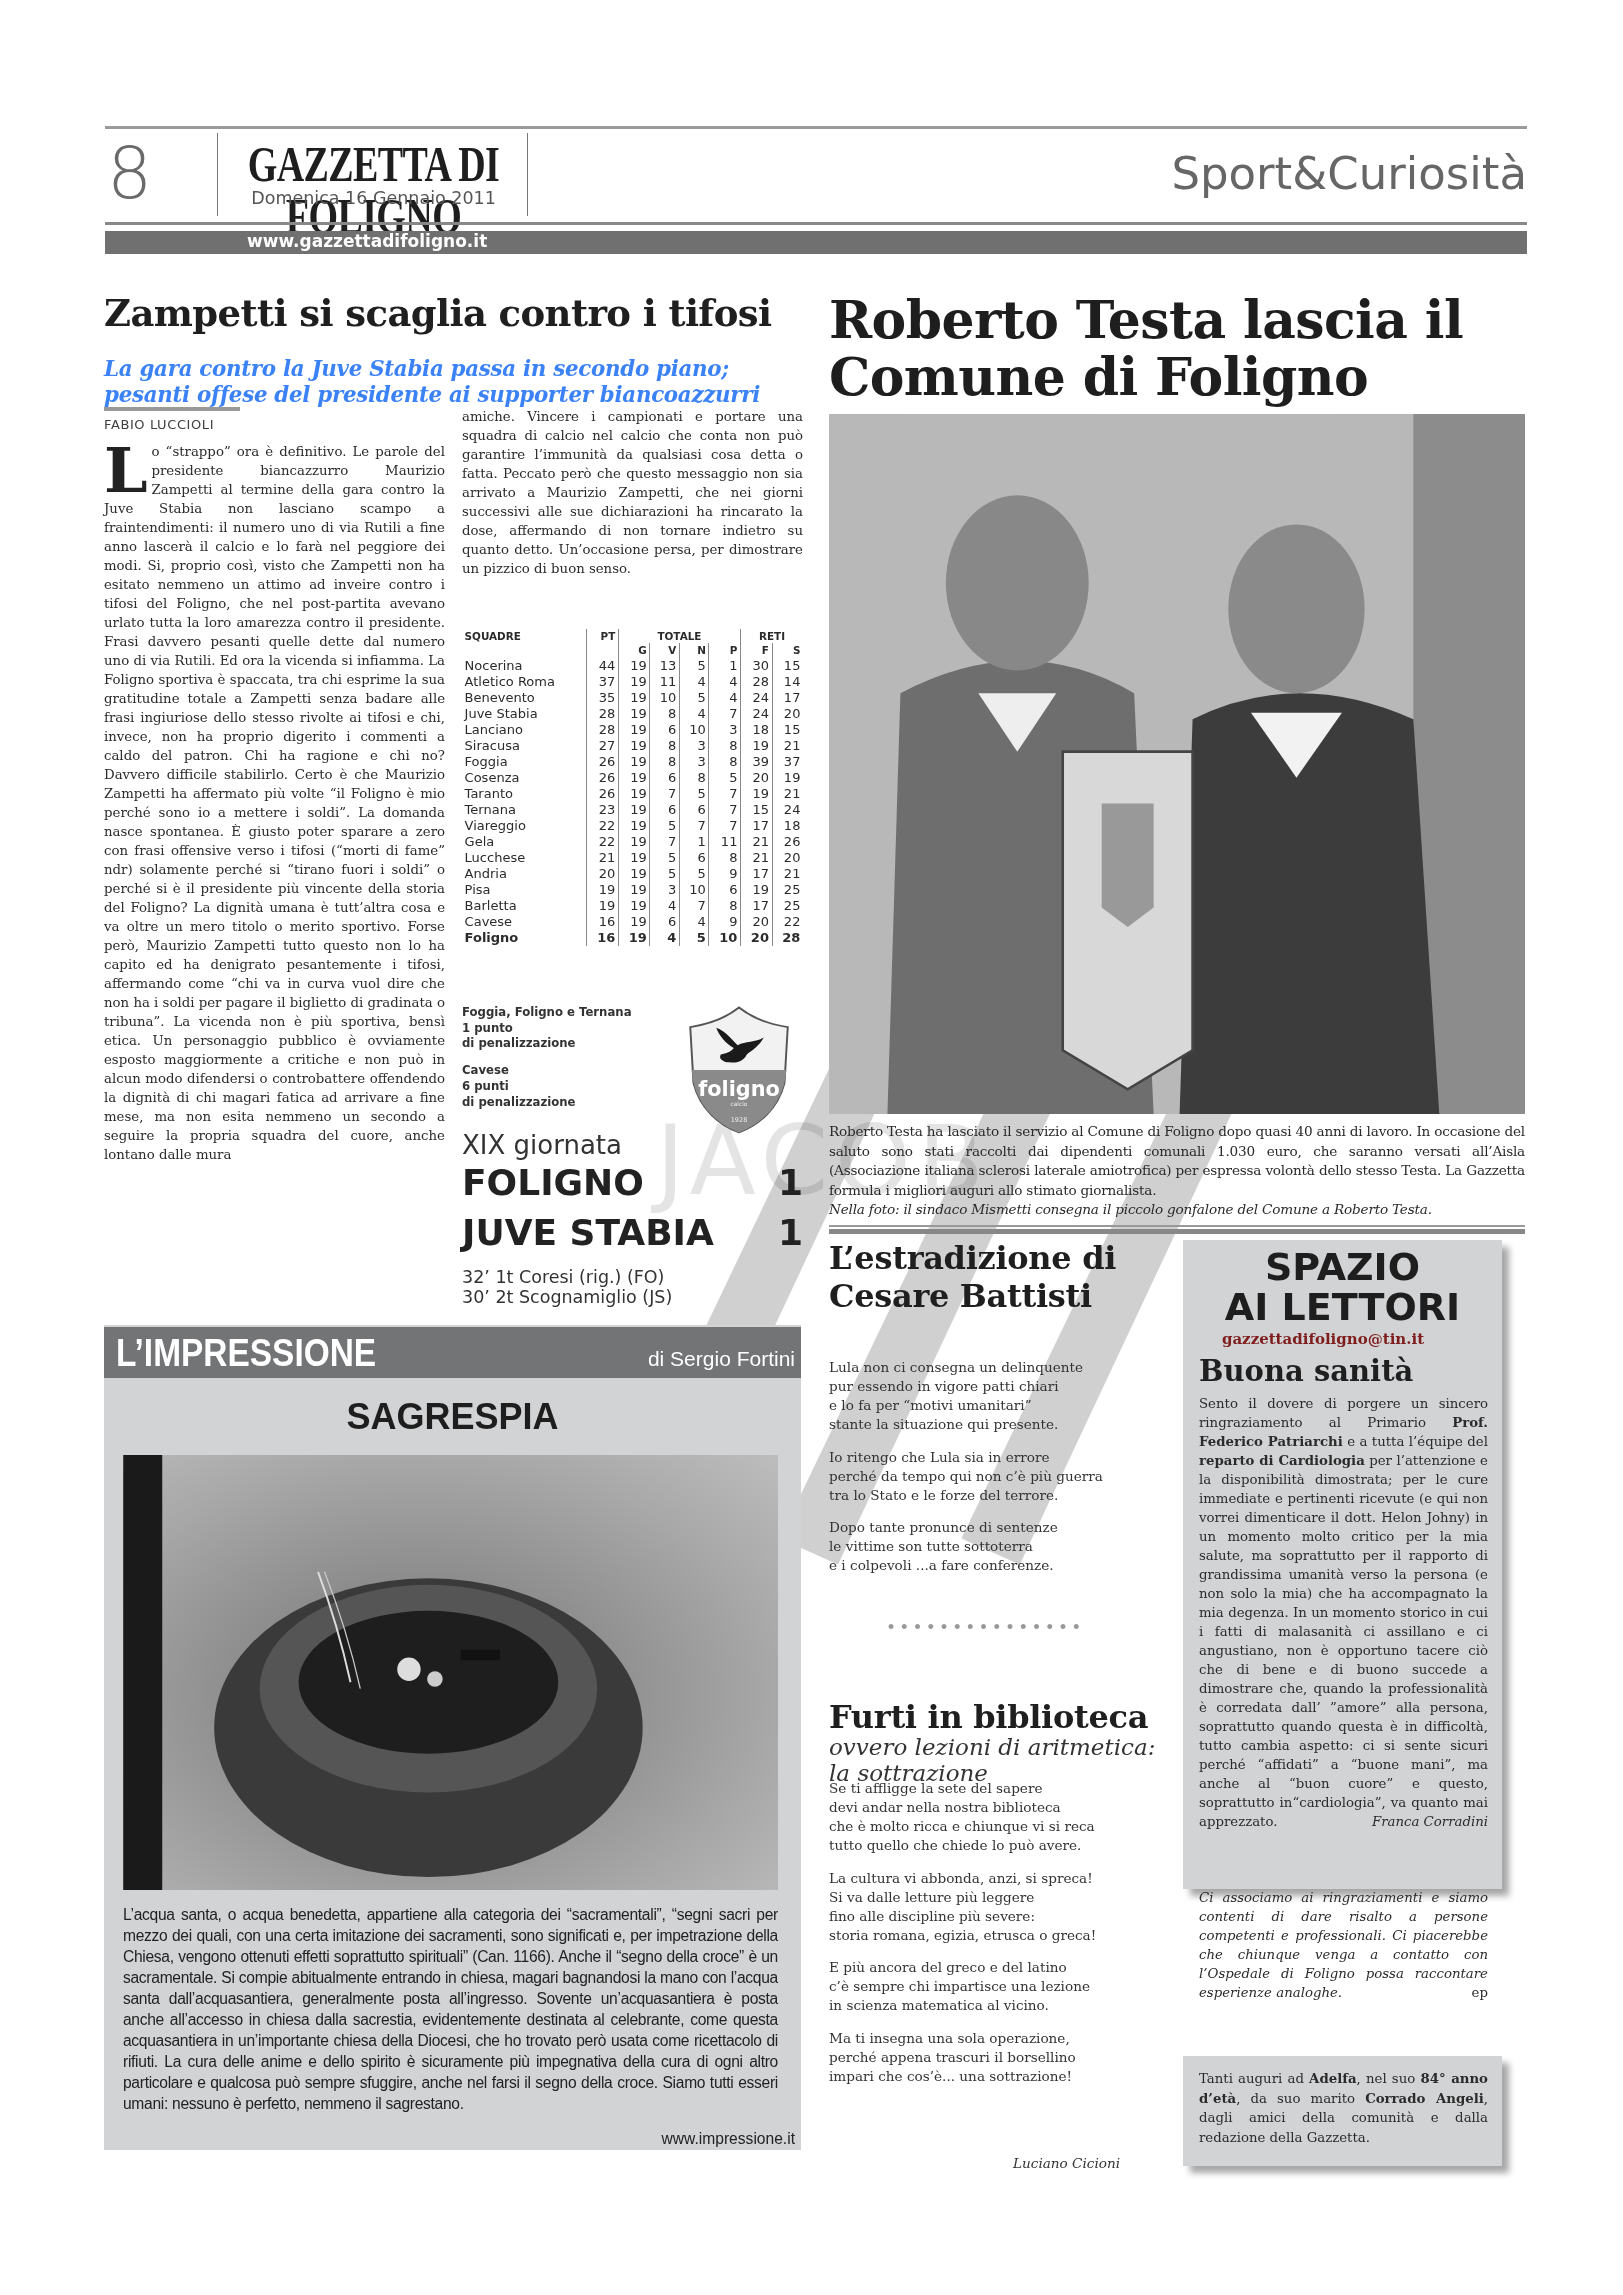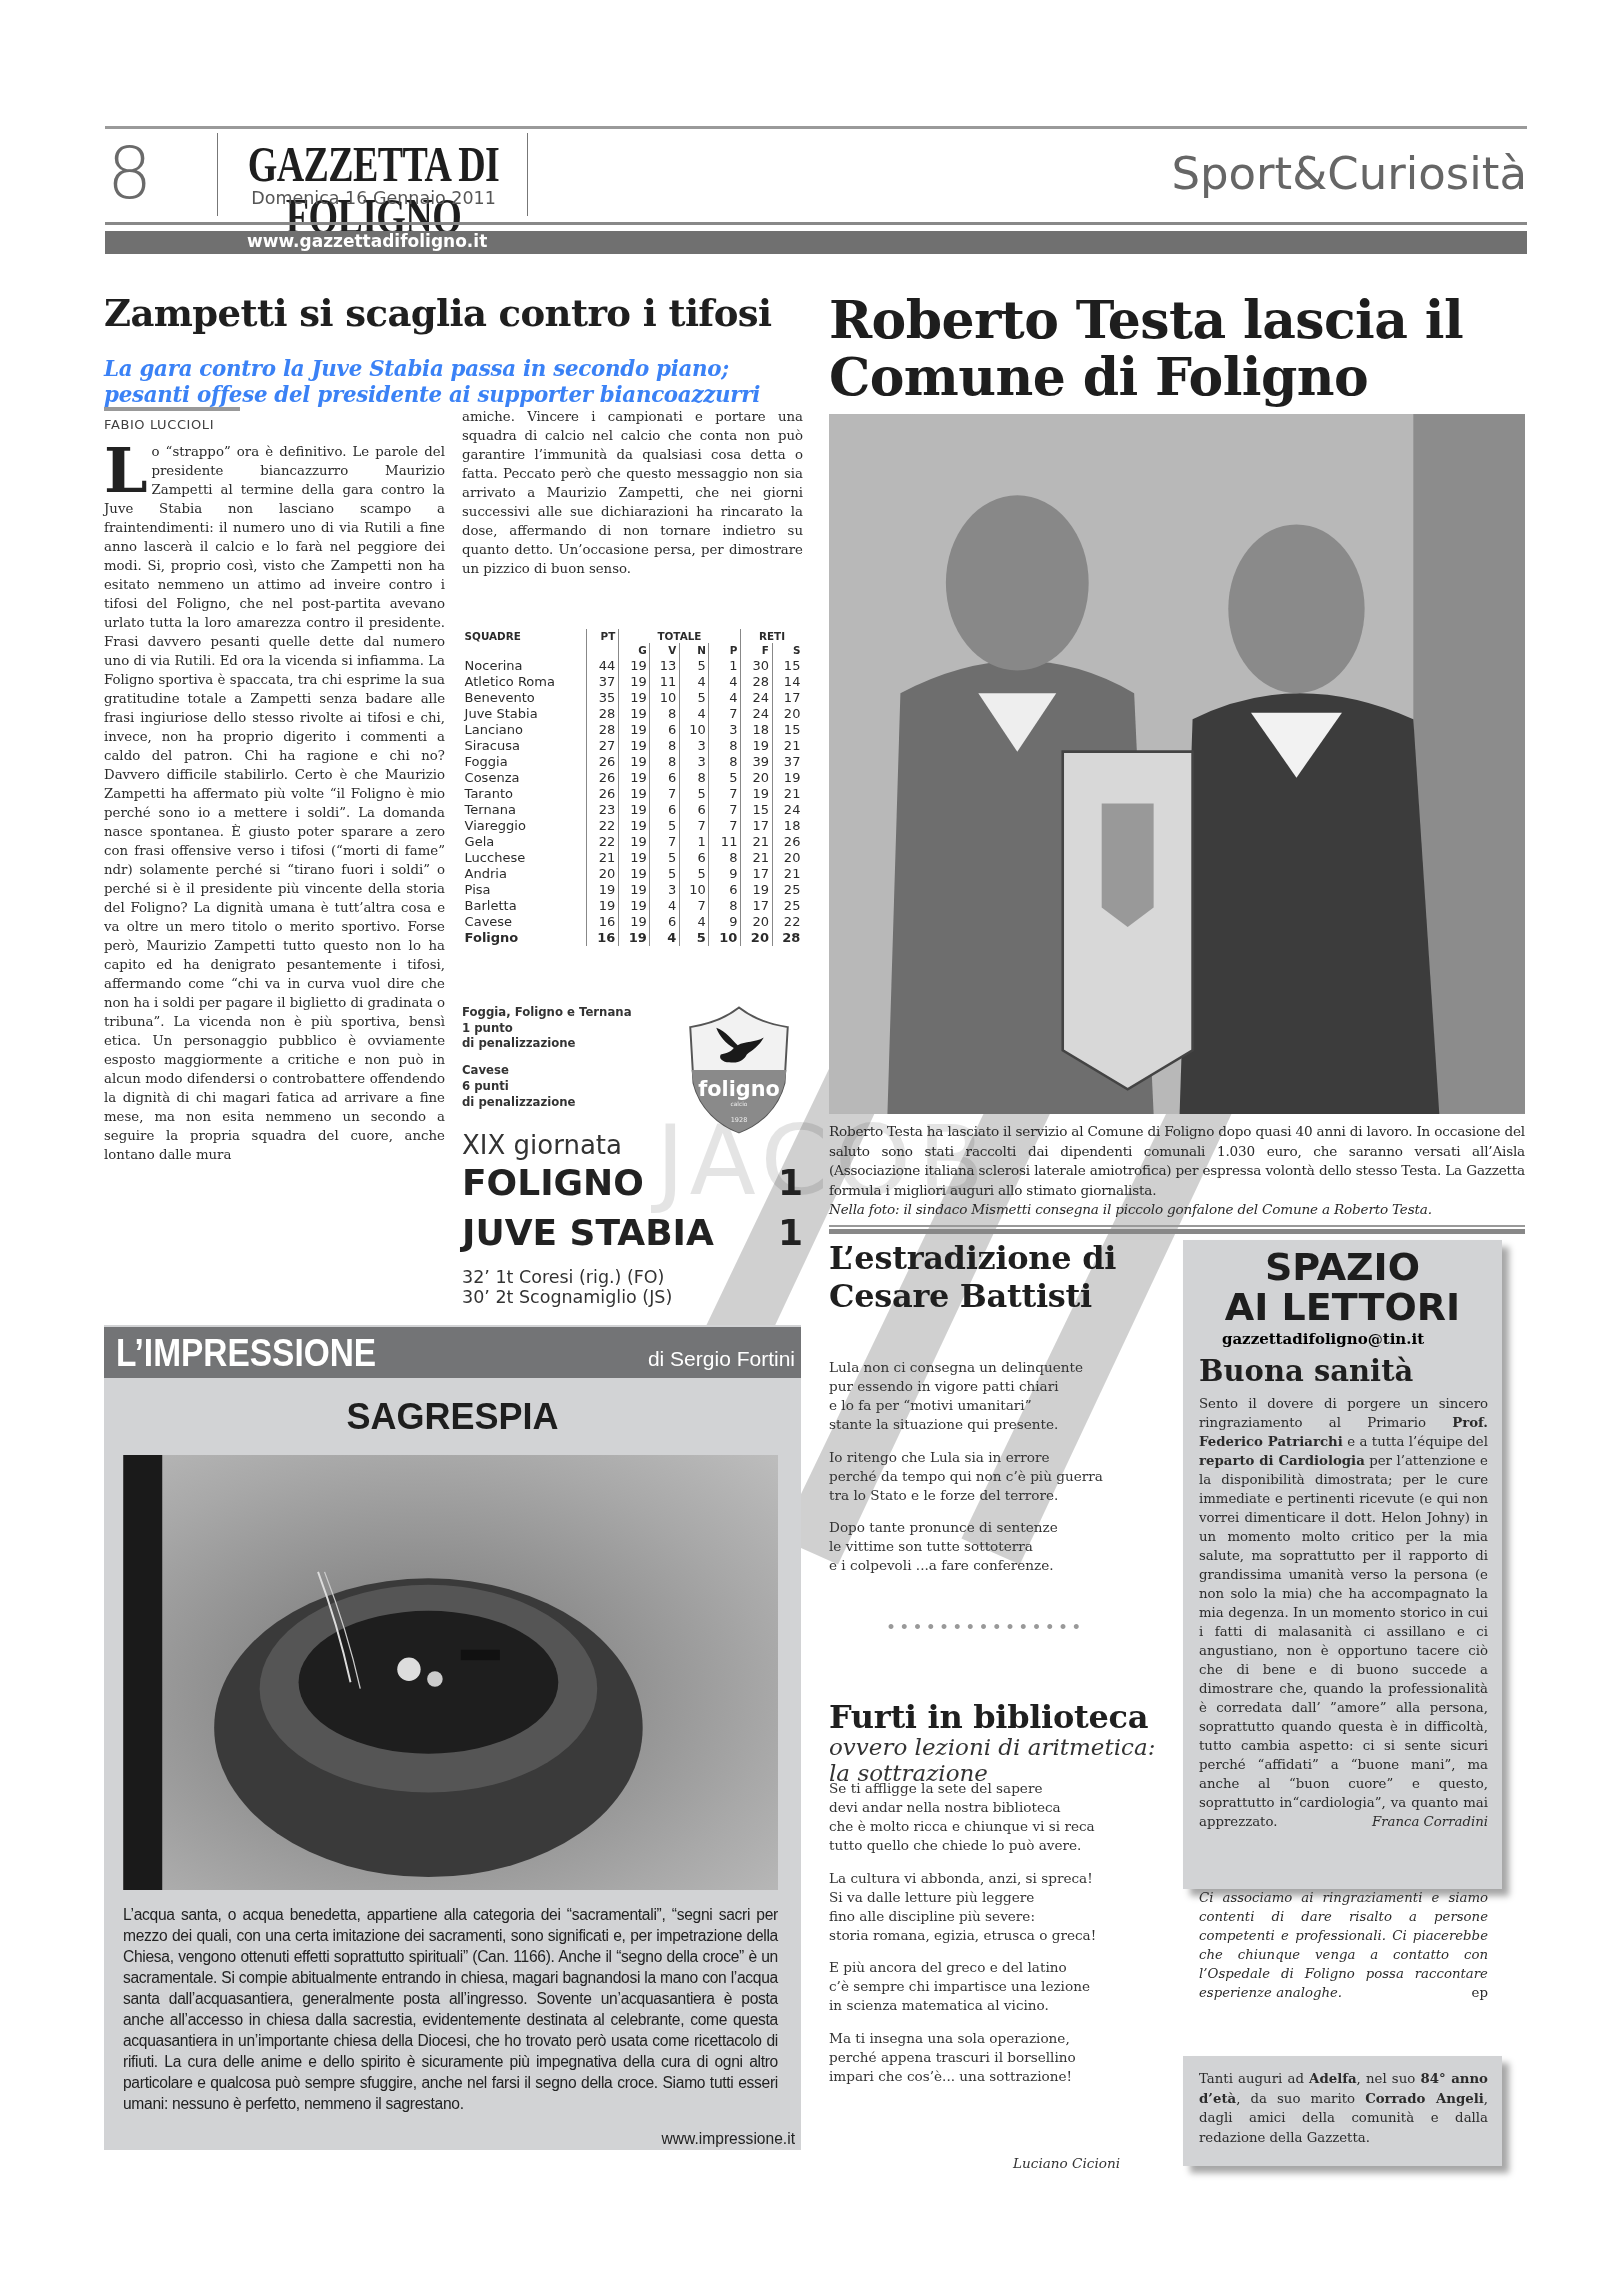--- a/index.html
+++ b/index.html
@@ -73,21 +73,21 @@
   .poem-estr { left: 829px; top: 1358px; width: 338px; }
   .dots { left: 886px; top: 1617px; font-size: 17px; color: #999; letter-spacing: 3.2px; }
   .h-furti { left: 829px; top: 1698px; font-family: "DejaVu Serif", serif; font-weight: bold; font-size: 32px; color: #1f1f1f; letter-spacing: -0.3px; }
   .sub-furti { left: 829px; top: 1734px; width: 344px; font-family: "DejaVu Serif", serif; font-style: italic; font-size: 23px; line-height: 26px; color: #333; }
   .poem-furti { left: 829px; top: 1779px; width: 338px; }
   .sig-cicioni { left: 1013px; top: 2155px; font-family: "DejaVu Serif", serif; font-style: italic; font-size: 13.6px; color: #333; }
 
   
   .lettori-box { left: 1183px; top: 1240px; width: 319px; height: 649px; background: #d2d3d5; box-shadow: 6.5px 6.5px 6.5px rgba(0,0,0,0.35); }
   .lettori-title { left: 1183px; top: 1247px; width: 319px; text-align: center; font-family: "DejaVu Sans", sans-serif; font-weight: bold; font-size: 38px; line-height: 40px; color: #1e1e1e; }
-  .lettori-email { left: 1183px; top: 1330px; width: 280px; text-align: center; font-family: "DejaVu Serif", serif; font-weight: bold; font-size: 15px; color: #000000; }
+  .lettori-email { left: 1183px; top: 1330px; width: 280px; text-align: center; font-family: "DejaVu Serif", serif; font-weight: bold; font-size: 15px; color: #7f1d1d; }
   .h-sanita { left: 1199px; top: 1354px; font-family: "DejaVu Serif", serif; font-weight: bold; font-size: 29px; color: #1f1f1f; }
   .lettori-text { left: 1199px; top: 1394px; width: 289px; font-family: "DejaVu Serif", serif; font-size: 13.3px; line-height: 19px; color: #2b2b2b; text-align: justify; }
   .lettori-text .sig { font-style: italic; float: right; }
   .lettori-note { left: 1199px; top: 1888px; width: 289px; font-family: "DejaVu Serif", serif; font-style: italic; font-size: 13.3px; line-height: 19px; color: #2b2b2b; text-align: justify; }
   .lettori-note .ep { font-style: normal; float: right; }
 
   .auguri-box { left: 1183px; top: 2056px; width: 319px; height: 110px; background: #d2d3d5; box-shadow: 6.5px 6.5px 6.5px rgba(0,0,0,0.35); }
   .auguri-text { left: 1199px; top: 2069px; width: 289px; font-family: "DejaVu Serif", serif; font-size: 13.3px; line-height: 19.5px; color: #2b2b2b; text-align: justify; }
 
   

